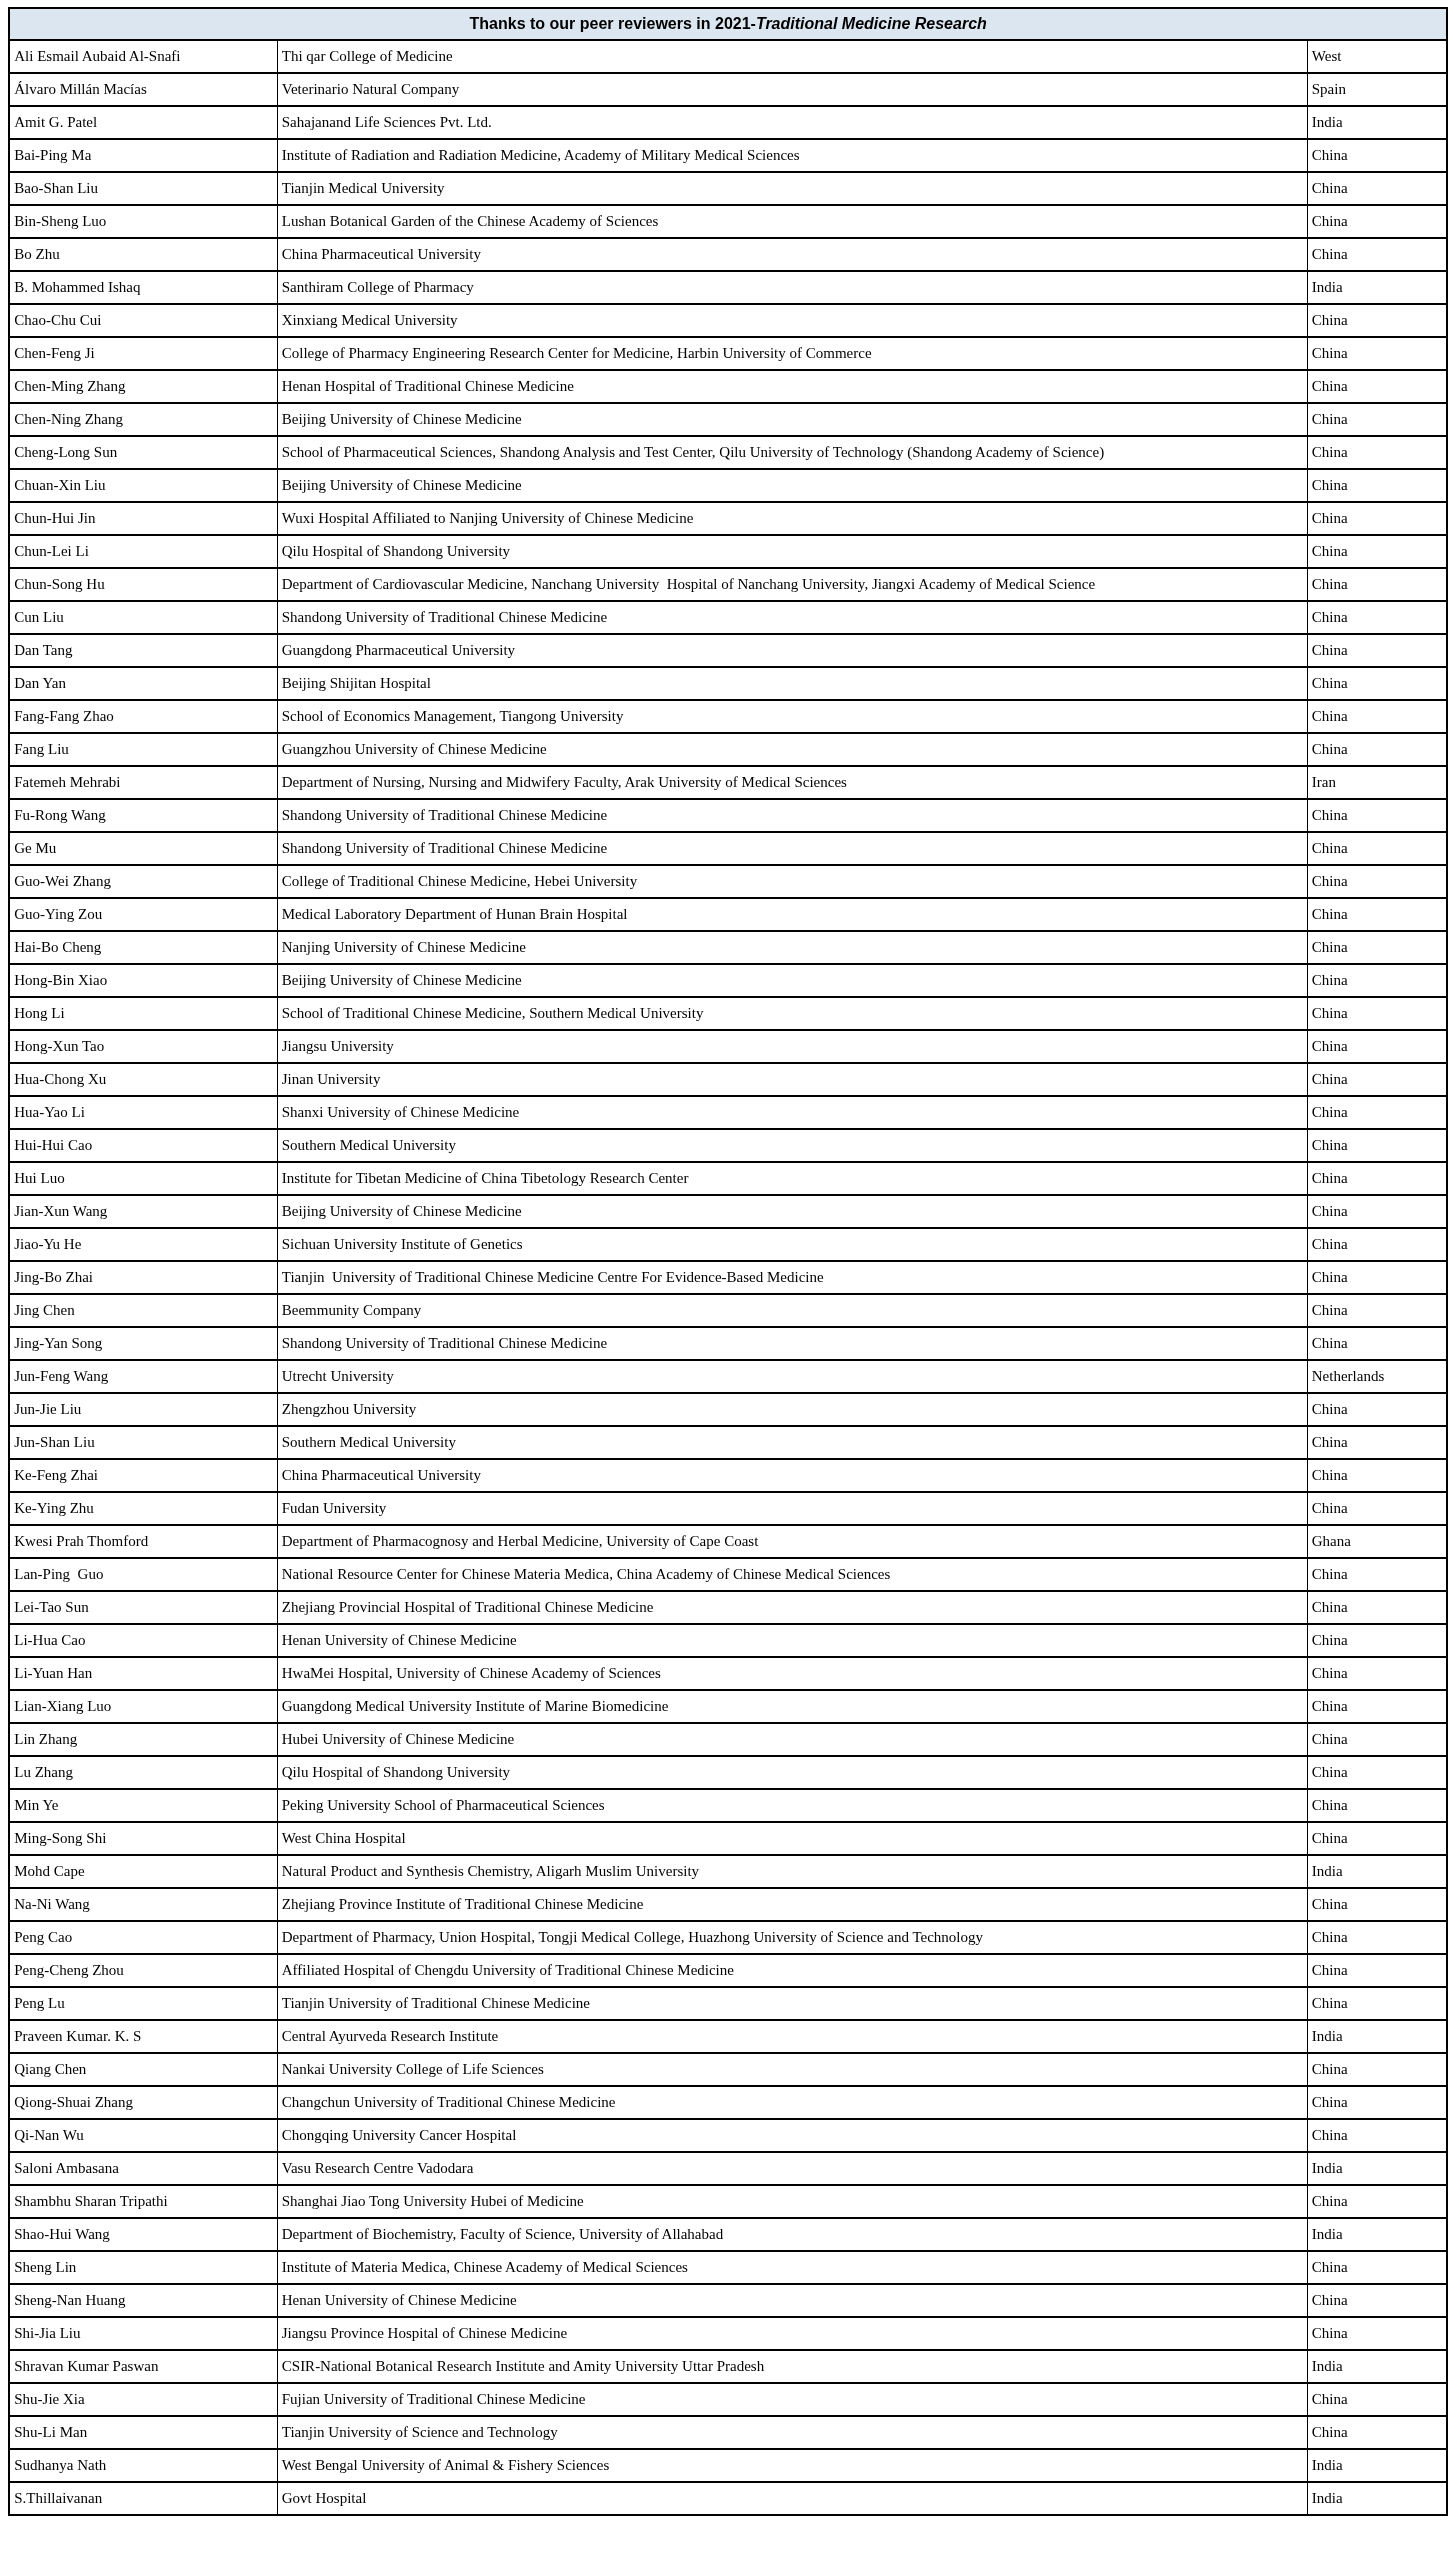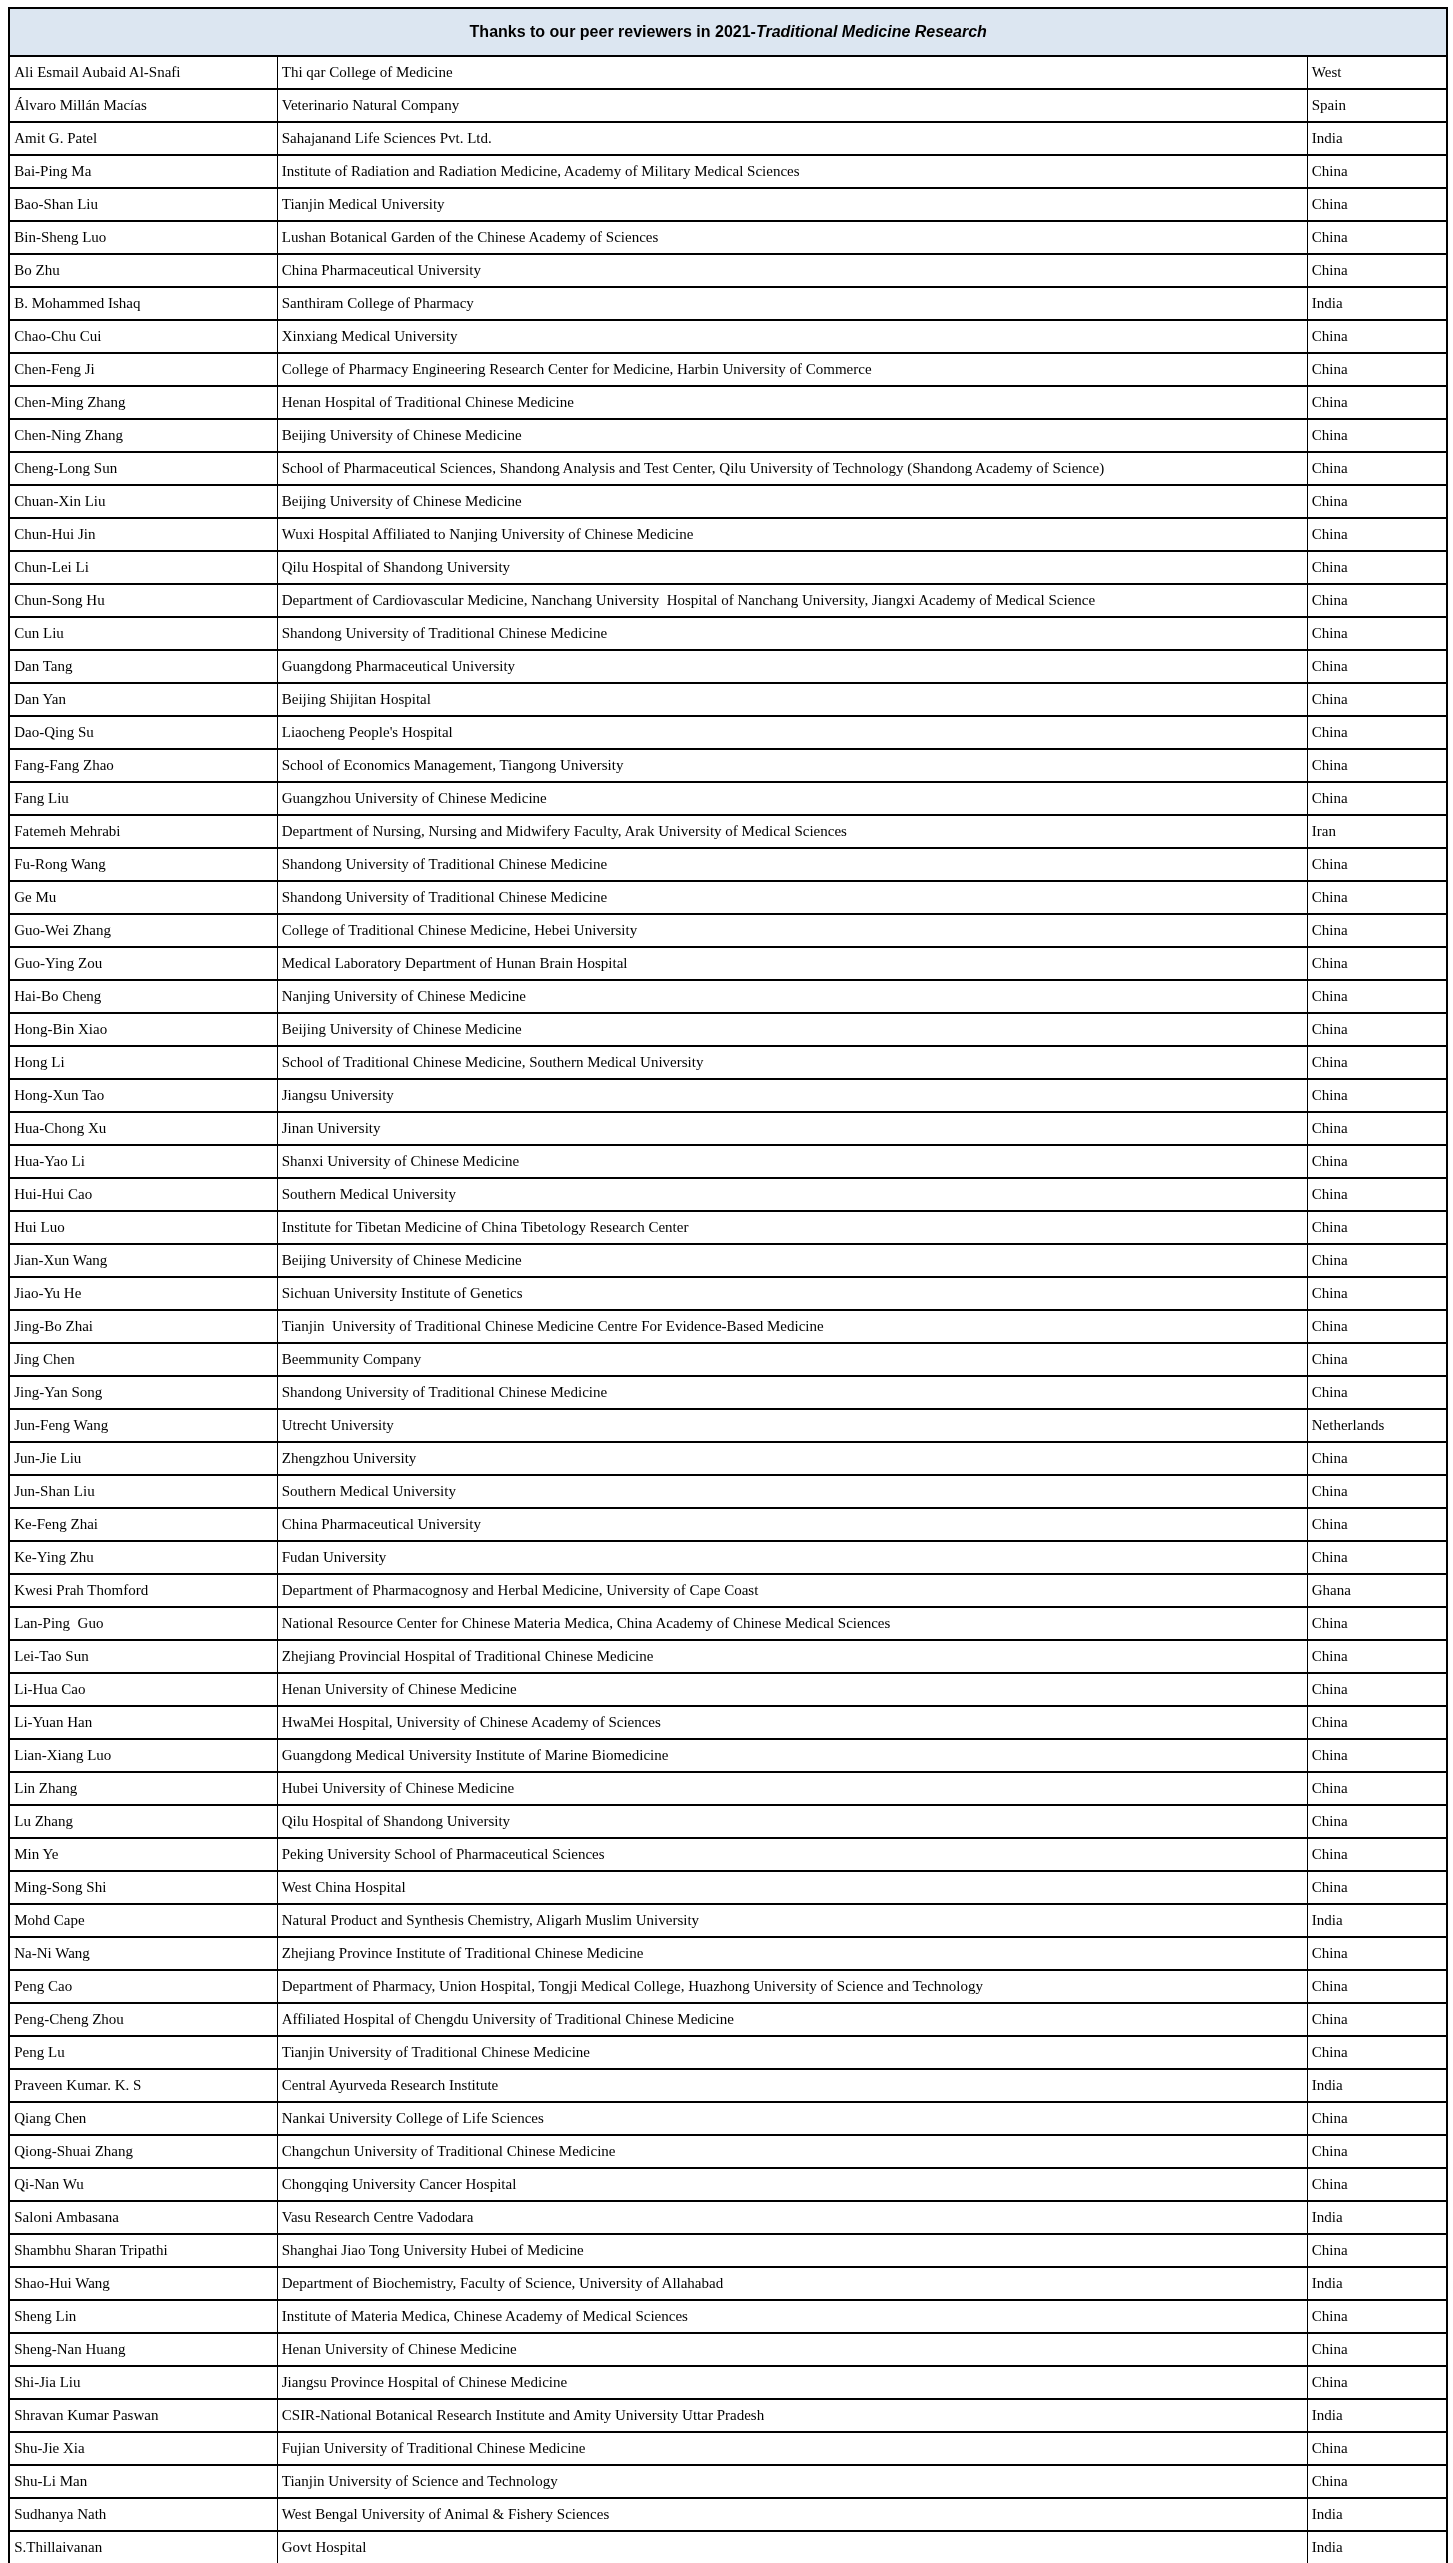--- a/index.html
+++ b/index.html
@@ -32,21 +32,21 @@
   th.title-cell{
     height:30px;
     background:var(--header-bg);
     border-bottom:2.1px solid var(--border);
     text-align:center;
     vertical-align:middle;
     font-family:"Liberation Sans","DejaVu Sans",sans-serif;
     font-size:16px;
     font-weight:bold;
     letter-spacing:0px;
-    padding:8px;
+    padding:0;
   }
   th.title-cell .t-ital{font-style:italic;}
   td{
     height:31px;
     border-top:2.1px solid var(--border);
     border-bottom:2.1px solid var(--border);
     border-left:1px solid var(--border);
     border-right:1px solid var(--border);
     vertical-align:middle;
     font-size:15px;
@@ -166,25 +166,20 @@
           <td>Dan Tang</td>
           <td>Guangdong Pharmaceutical University</td>
           <td>China</td>
         </tr>
         <tr>
           <td>Dan Yan</td>
           <td>Beijing Shijitan Hospital</td>
           <td>China</td>
         </tr>
         <tr>
-          <td>Dao-Qing Su</td>
-          <td>Liaocheng People's Hospital</td>
-          <td>China</td>
-        </tr>
-        <tr>
           <td>Fang-Fang Zhao</td>
           <td>School of Economics Management, Tiangong University</td>
           <td>China</td>
         </tr>
         <tr>
           <td>Fang Liu</td>
           <td>Guangzhou University of Chinese Medicine</td>
           <td>China</td>
         </tr>
         <tr>

